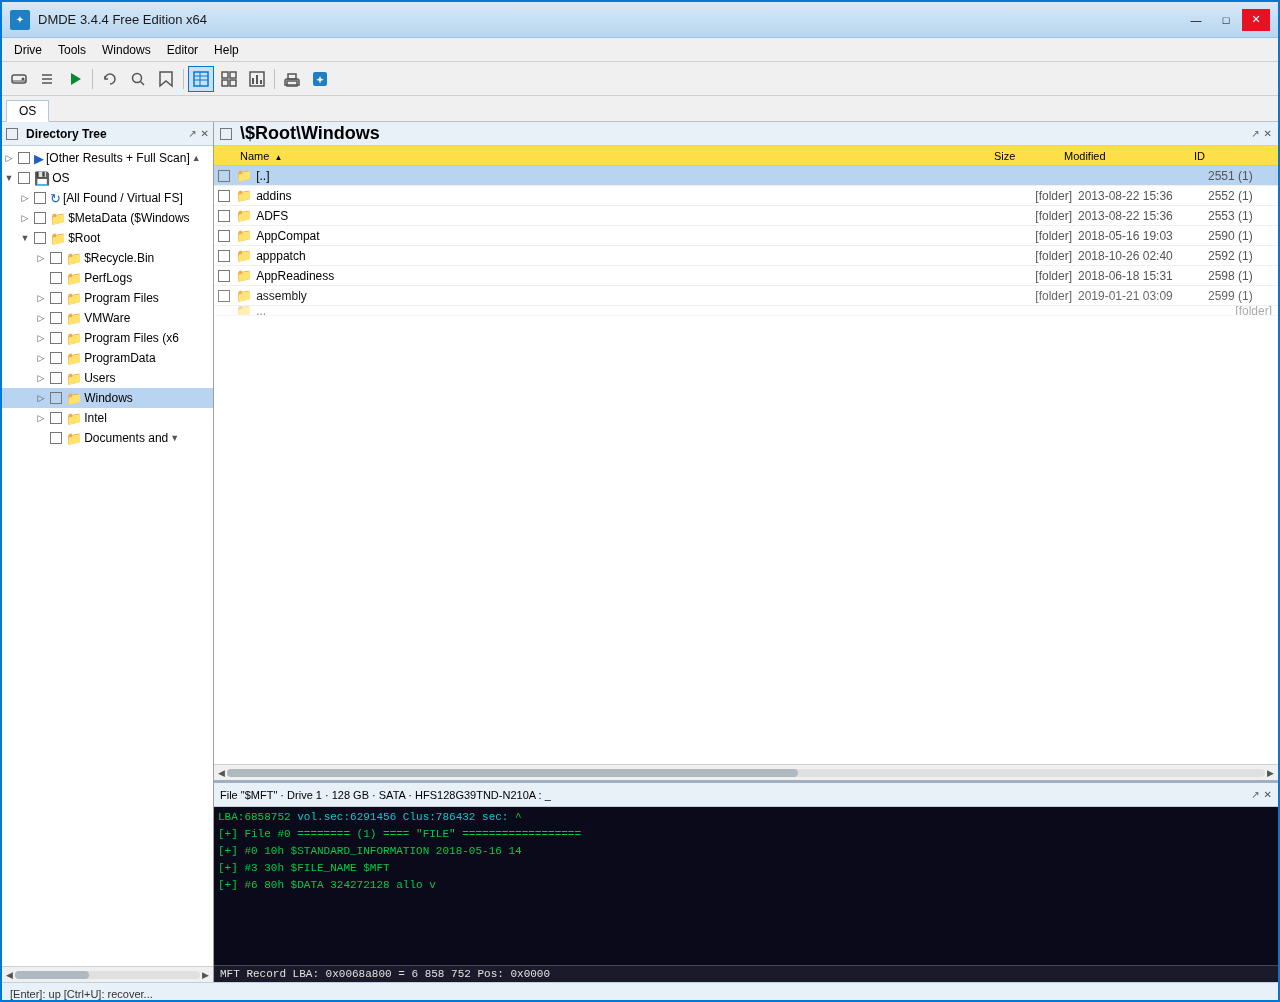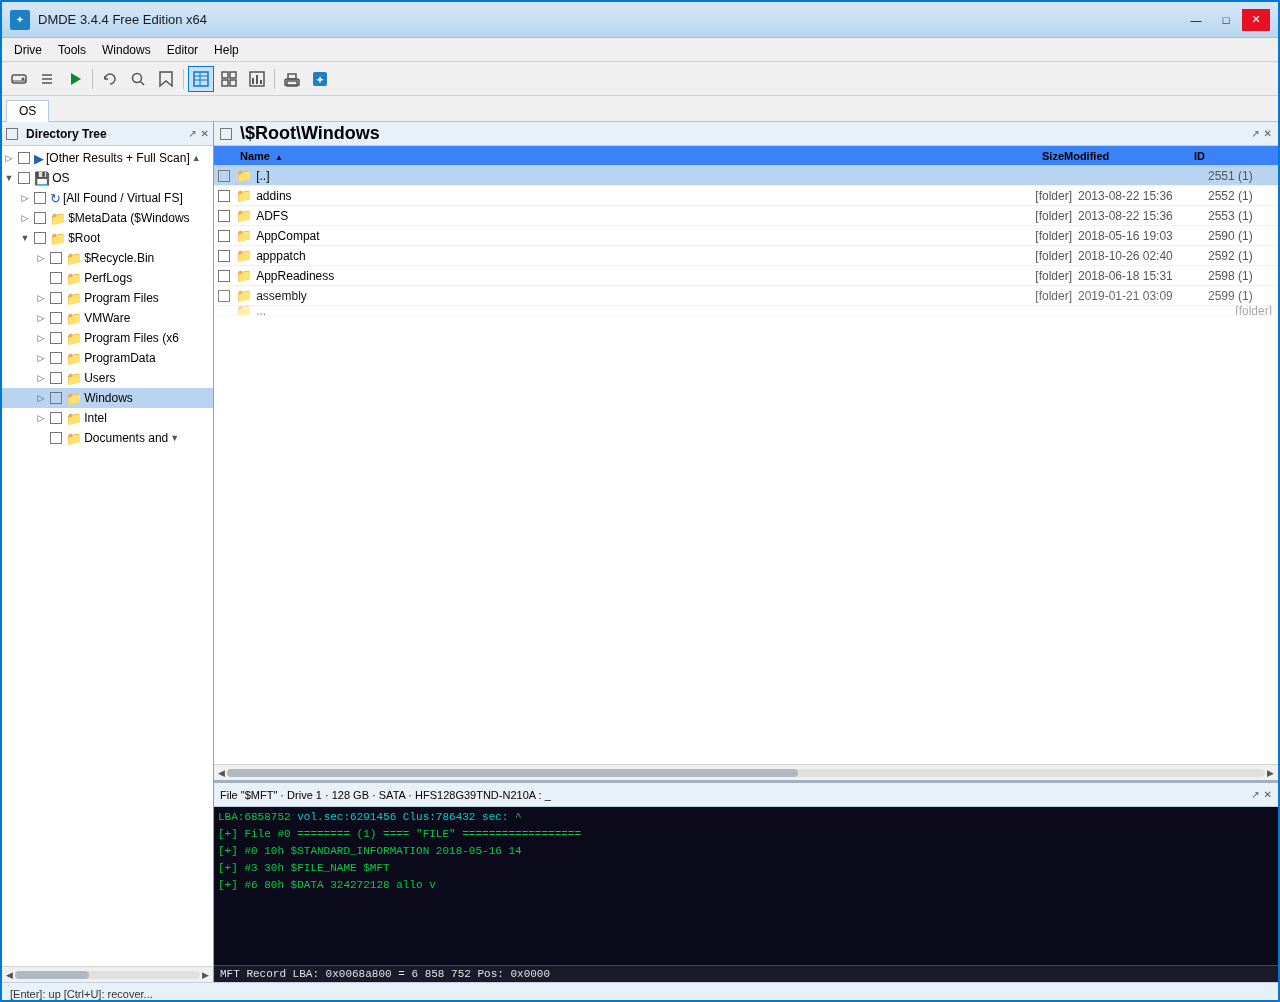--- a/index.html
+++ b/index.html
@@ -241,29 +241,29 @@
     .file-list-container {
       flex: 1;
       overflow: hidden;
       display: flex;
       flex-direction: column;
     }
     .file-list-header {
       display: flex;
       align-items: center;
       height: 20px;
-      background: #3b82f6;
+      background: #fde047;
       border-bottom: 1px solid #c0c8d0;
       font-size: 11px;
-      font-weight: bold;
+      font-weight: normal;
       padding: 0 2px;
     }
     .col-cb { width: 20px; flex-shrink: 0; }
     .col-name { flex: 1; padding-left: 4px; }
-    .col-size { width: 70px; text-align: right; padding-right: 0; }
+    .col-size { width: 70px; text-align: left; padding-right: 6px; }
     .col-modified { width: 130px; }
     .col-id { width: 70px; }
     .col-sort { font-size: 8px; margin-left: 2px; }
     .file-list-rows {
       flex: 1;
       overflow: auto;
     }
     .file-row {
       display: flex;
       align-items: center;

